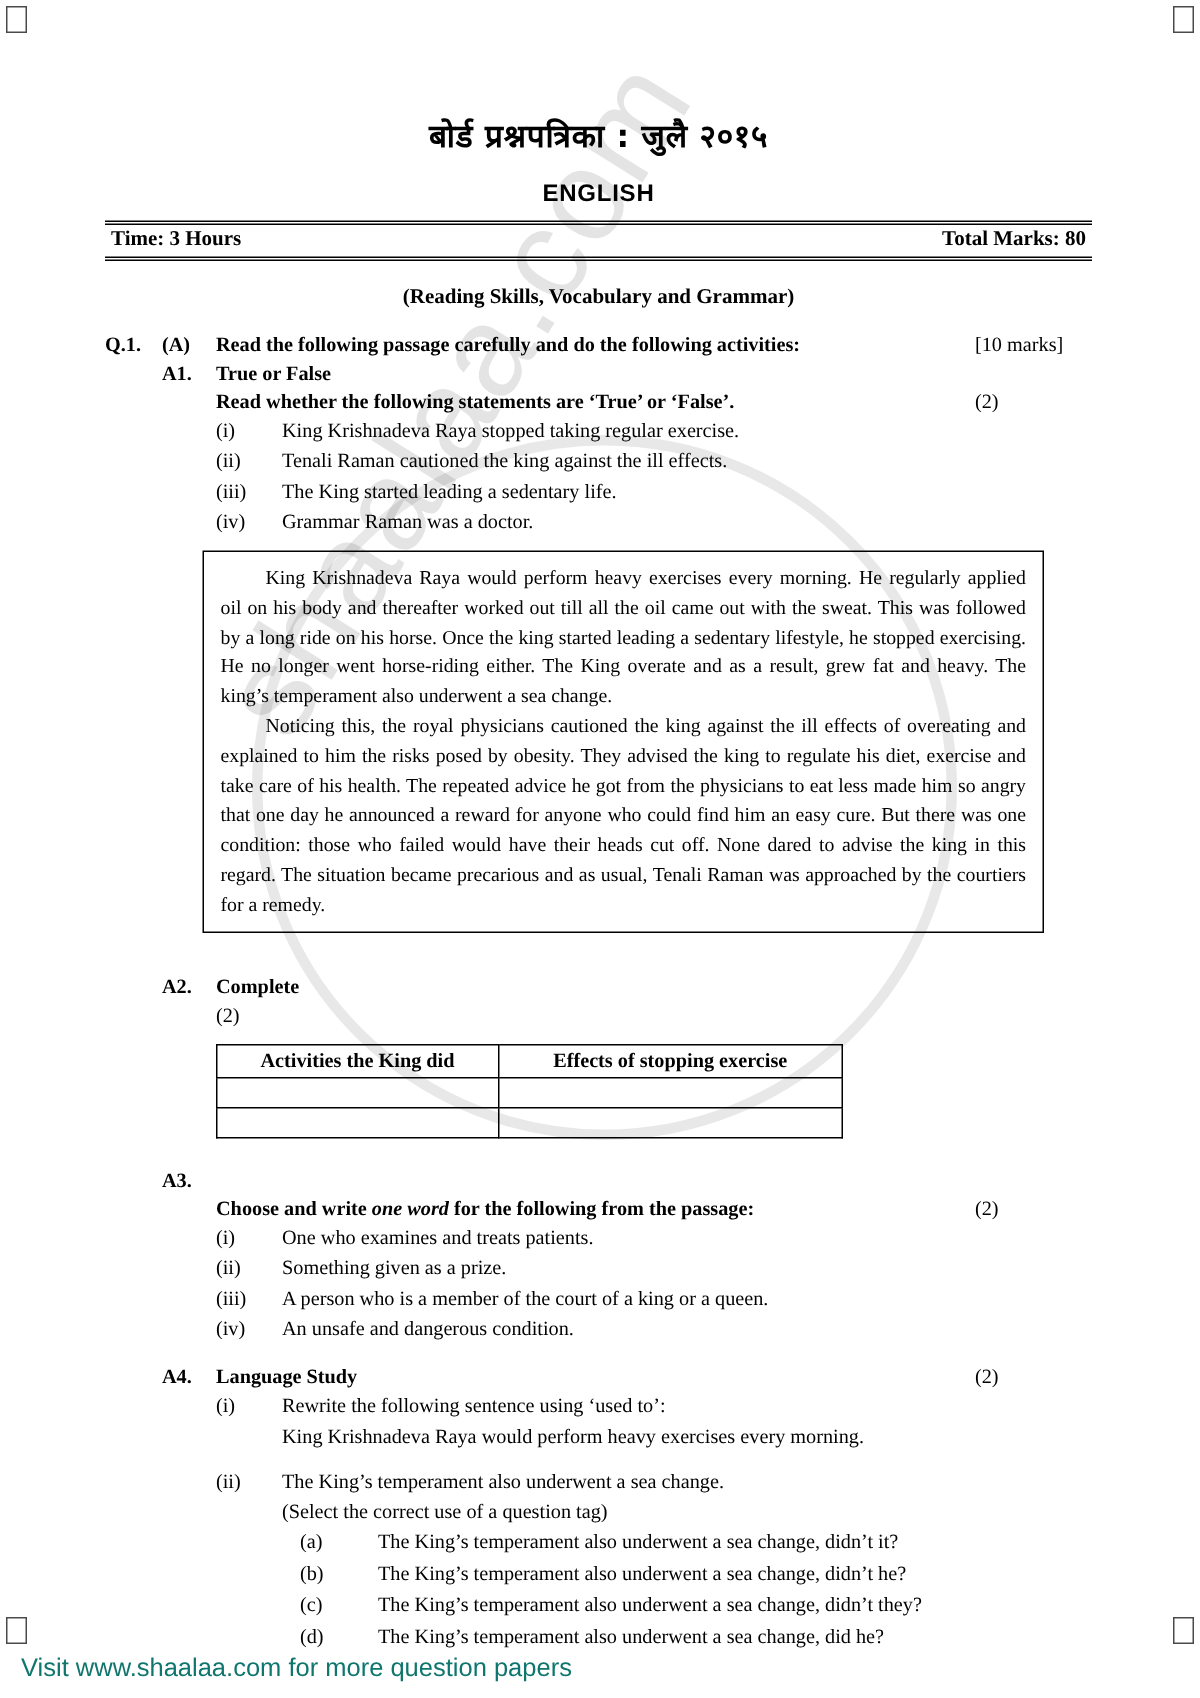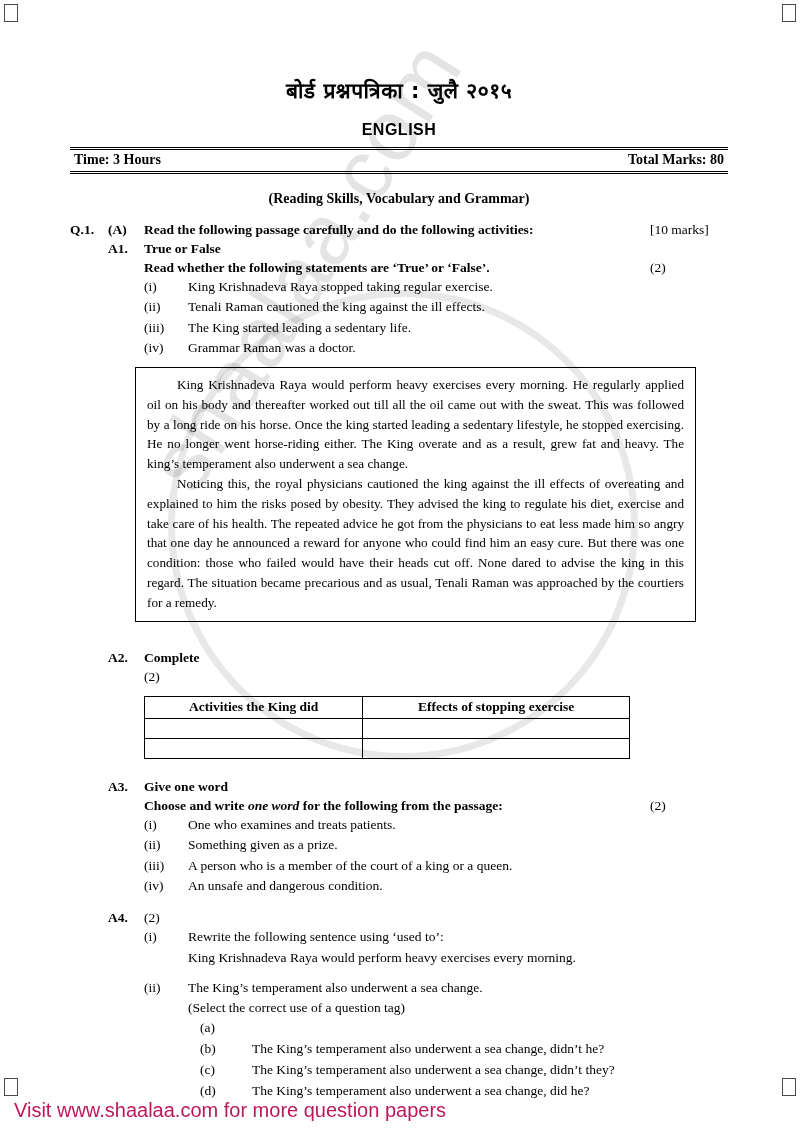--- a/index.html
+++ b/index.html
@@ -144,21 +144,21 @@
     line-height: 1.50;
     text-align: justify;
     background: transparent;
   }
   .passage-box p { margin: 0; text-indent: 30px; }
 
   
   .a2-table {
     border-collapse: collapse;
     margin: 10px 16px 0 74px;
-    width: 486px;
+    width: 418px;
     table-layout: fixed;
   }
   .a2-table th, .a2-table td {
     border: 1.2px solid #000;
     height: 20px;
   }
   .a2-table th {
     font-size: 13.5px;
     font-weight: bold;
     text-align: center;
@@ -170,22 +170,22 @@
   .spacer-12 { height: 12px; }
   .spacer-14 { height: 14px; }
   .spacer-18 { height: 18px; }
 
   
   .footer {
     position: absolute;
     left: 14px;
     bottom: 10px;
     font-family: "Liberation Sans", "DejaVu Sans", sans-serif;
-    font-size: 20px;
-    color: #be185d;
+    font-size: 17px;
+    color: #0f766e;
     z-index: 10;
   }
 </style>
 </head>
 <body>
 
 <div class="corner-mark tl"></div>
 <div class="corner-mark tr"></div>
 <div class="corner-mark bl"></div>
 <div class="corner-mark br"></div>
@@ -297,21 +297,20 @@
         <td></td>
       </tr>
     </tbody>
   </table>
 
   <div class="spacer-18"></div>
 
   <div class="qrow">
     <div class="col-q"></div>
     <div class="col-a">A3.</div>
-    <div class="col-body bold">Give one word</div>
     <div class="col-marks"></div>
   </div>
   <div class="qrow">
     <div class="col-q"></div>
     <div class="col-a"></div>
     <div class="col-body bold"><span>Choose and write </span><span class="italic">one word</span><span> for the following from the passage:</span></div>
     <div class="col-marks">(2)</div>
   </div>
   <div class="qrow">
     <div class="col-q"></div>
@@ -335,20 +334,21 @@
       </div>
     </div>
     <div class="col-marks"></div>
   </div>
 
   <div class="spacer-12"></div>
 
   <div class="qrow">
     <div class="col-q"></div>
     <div class="col-a">A4.</div>
+    <div class="col-body bold">Language Study</div>
     <div class="col-marks">(2)</div>
   </div>
 
   <div class="qrow">
     <div class="col-q"></div>
     <div class="col-a"></div>
     <div class="col-body">
       <div class="roman-item">
         <span class="marker">(i)</span>
         <span>Rewrite the following sentence using ‘used to’:</span>
@@ -370,20 +370,21 @@
       <div class="roman-item">
         <span class="marker">(ii)</span>
         <span>The King’s temperament also underwent a sea change.</span>
       </div>
       <div class="roman-item">
         <span class="marker"></span>
         <span>(Select the correct use of a question tag)</span>
       </div>
       <div class="alpha-item">
         <span>(a)</span>
+        <span>The King’s temperament also underwent a sea change, didn’t it?</span>
       </div>
       <div class="alpha-item">
         <span>(b)</span>
         <span>The King’s temperament also underwent a sea change, didn’t he?</span>
       </div>
       <div class="alpha-item">
         <span>(c)</span>
         <span>The King’s temperament also underwent a sea change, didn’t they?</span>
       </div>
       <div class="alpha-item">

